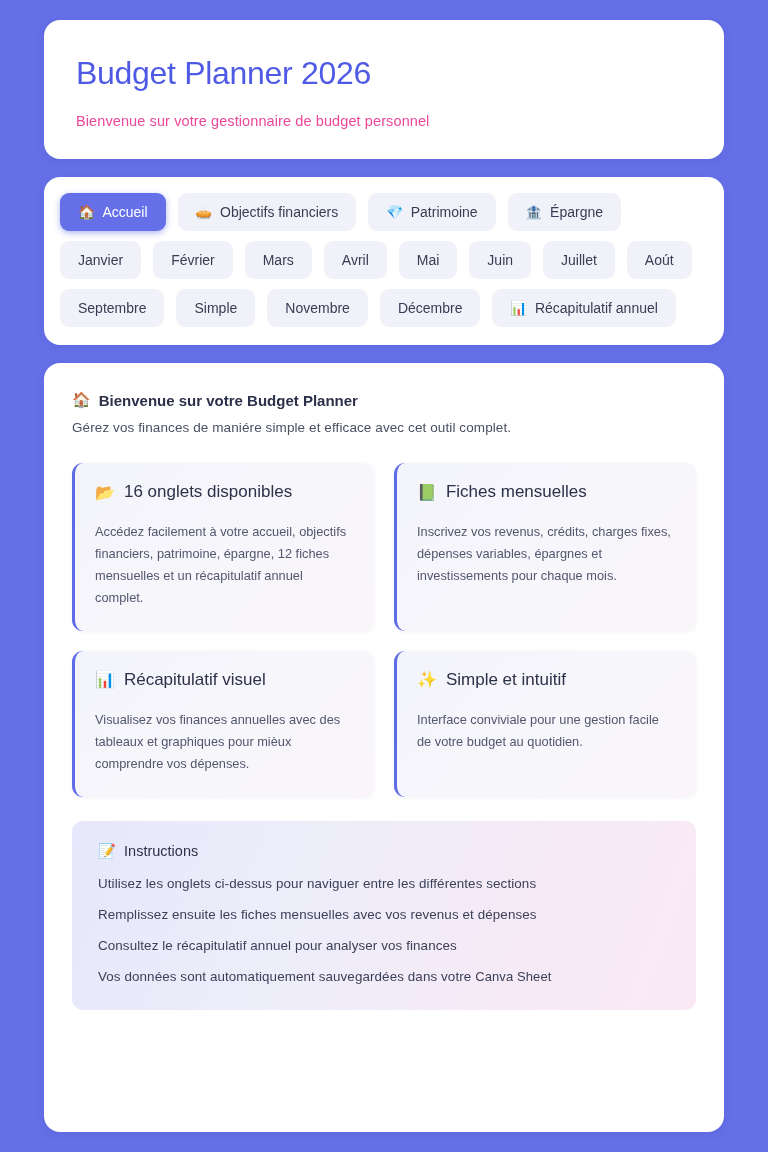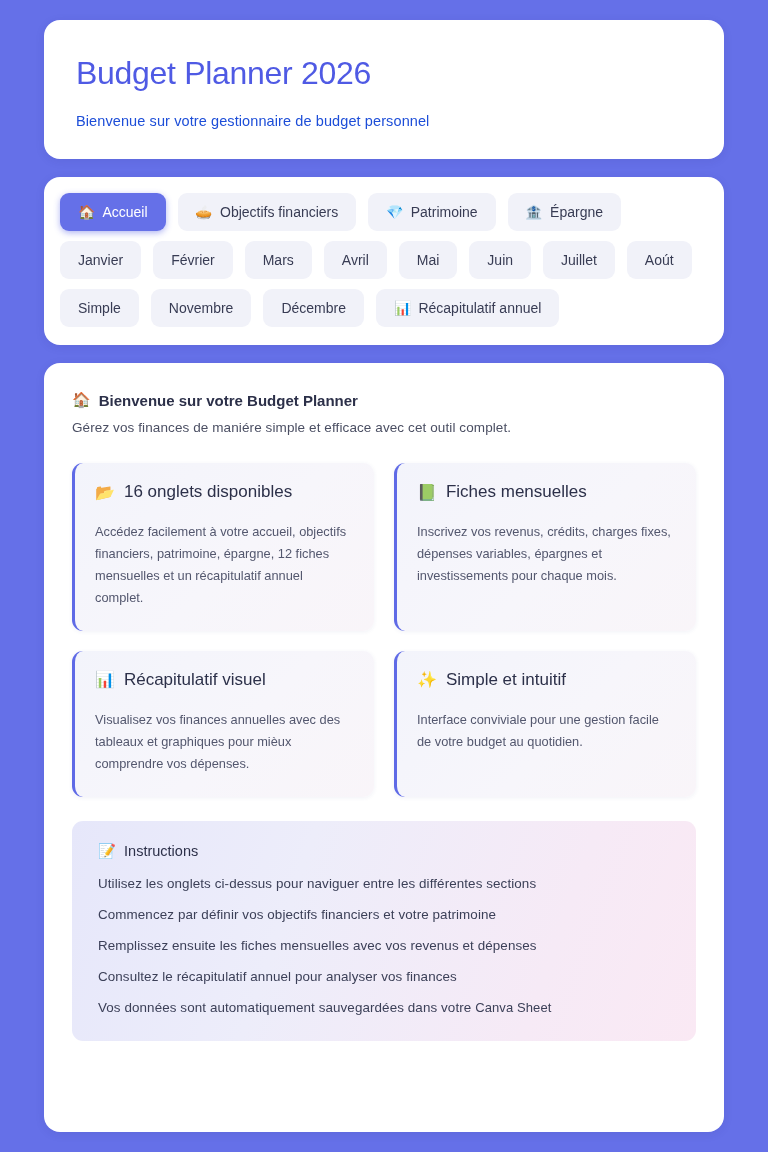--- a/index.html
+++ b/index.html
@@ -35,21 +35,21 @@
   #page-title {
     font-size: 32px;
     font-weight: normal;
     color: #4f5ae4;
     letter-spacing: -0.3px;
     line-height: 1.1;
   }
   #page-subtitle {
     margin-top: 22px;
     font-size: 14.5px;
-    color: #1d4ed8;
+    color: #ec4899;
     letter-spacing: 0.1px;
   }
 
   
   #tab-panel {
     padding: 16px 12px 18px 12px;
   }
   .tab-row {
     display: flex;
     flex-wrap: wrap;
@@ -208,20 +208,23 @@
     <button class="tab">
         <span>Juillet</span>
       </button>
     <button class="tab">
         <span>Aoút</span>
       </button>
   </div>
 
   <div class="tab-row">
     <button class="tab">
+        <span>Septembre</span>
+      </button>
+    <button class="tab">
         <span>Simple</span>
       </button>
     <button class="tab">
         <span>Novembre</span>
       </button>
     <button class="tab">
         <span>Décembre</span>
       </button>
     <button class="tab">
       <span class="ico">📊</span>
@@ -273,19 +276,18 @@
     </div>
 
   </div>
 
   <div id="instructions-panel">
     <div id="instructions-title">
       <span class="ico">📝</span>
       <span>Instructions</span>
     </div>
     <div class="instruction-line">Utilisez les onglets ci-dessus pour naviguer entre les différentes sections</div>
-    <div class="instruction-line">Commencez par définir vos objectifs financiers et votre patrimoine</div>
     <div class="instruction-line">Remplissez ensuite les fiches mensuelles avec vos revenus et dépenses</div>
     <div class="instruction-line">Consultez le récapitulatif annuel pour analyser vos finances</div>
     <div class="instruction-line"><span>Vos données sont automatiquement sauvegardées dans votre </span><span class="brand">Canva Sheet</span></div>
   </div>
 
 </div>
 
 </body></html>

